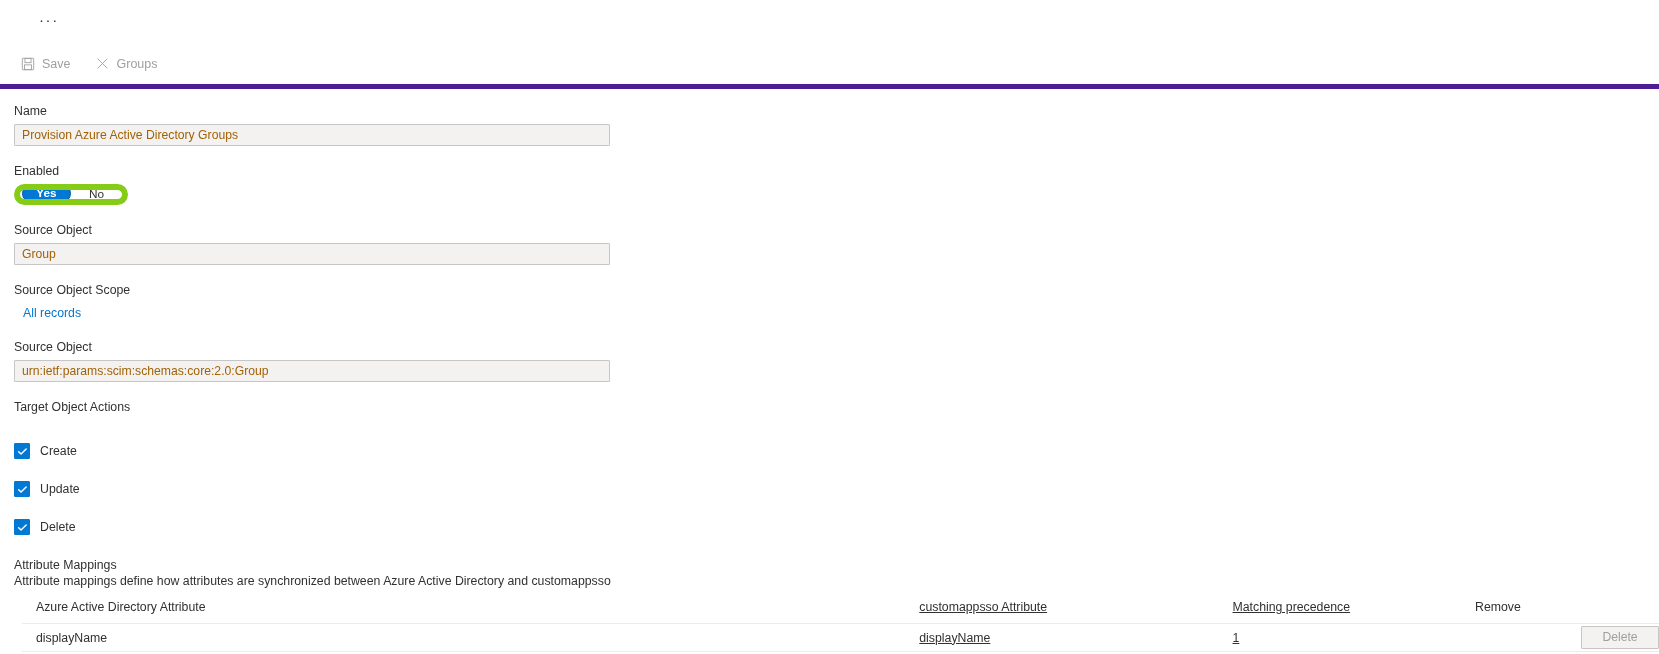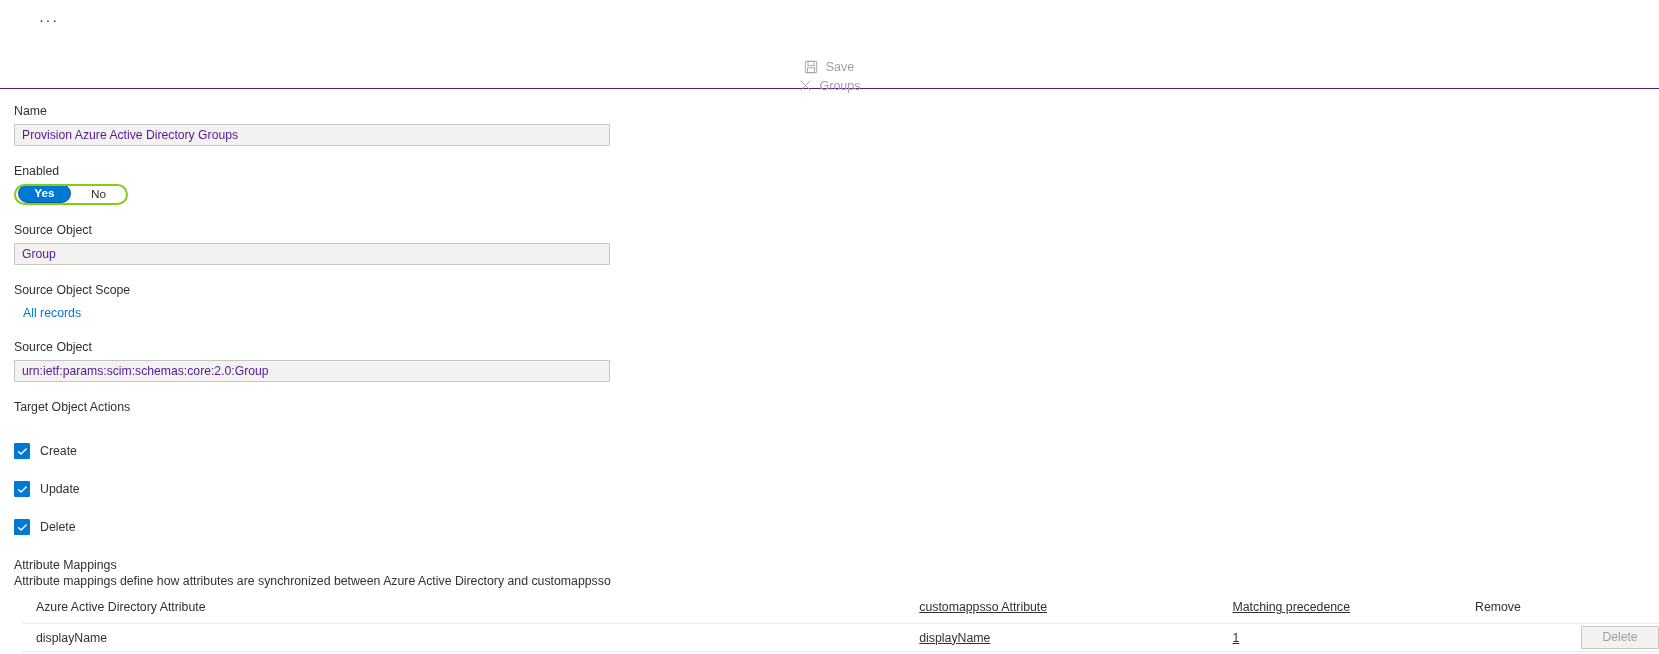--- a/index.html
+++ b/index.html
@@ -42,23 +42,22 @@
     user-select: none;
   }
 
   
   .command-bar {
     display: flex;
     align-items: center;
     height: 32px;
     margin-top: 17px;
     padding-left: 17px;
-    border-bottom: 1px solid #4c1d95;
+    border-bottom: 5px solid #4c1d95;
     padding-bottom: 14px;
-    flex-direction: column;
   }
   .cmd-btn {
     display: flex;
     align-items: center;
     gap: 7px;
     margin-right: 18px;
     color: #a19f9d;
     font-size: 12.5px;
     cursor: default;
     user-select: none;
@@ -87,37 +86,37 @@
   .field-block { margin-bottom: 17px; }
 
   .text-input {
     width: 596px;
     height: 22px;
     background: #f3f2f1;
     border: 1px solid #c8c6c4;
     border-radius: 1px;
     font-family: "Liberation Sans", sans-serif;
     font-size: 12.2px;
-    color: #4c1d95;
+    color: #a16207;
     padding: 0 7px;
     line-height: 20px;
     display: flex;
     align-items: center;
     cursor: default;
     white-space: nowrap;
     overflow: hidden;
   }
 
   
   .toggle {
     display: inline-flex;
     align-items: center;
     width: 114px;
     height: 21px;
-    border: 2px solid #84cc16;
+    border: 6px solid #84cc16;
     border-radius: 11px;
     background: #ffffff;
     overflow: hidden;
     cursor: pointer;
     padding: 1px;
   }
   .toggle-seg {
     flex: 1 1 50%;
     text-align: center;
     font-size: 11.8px;

